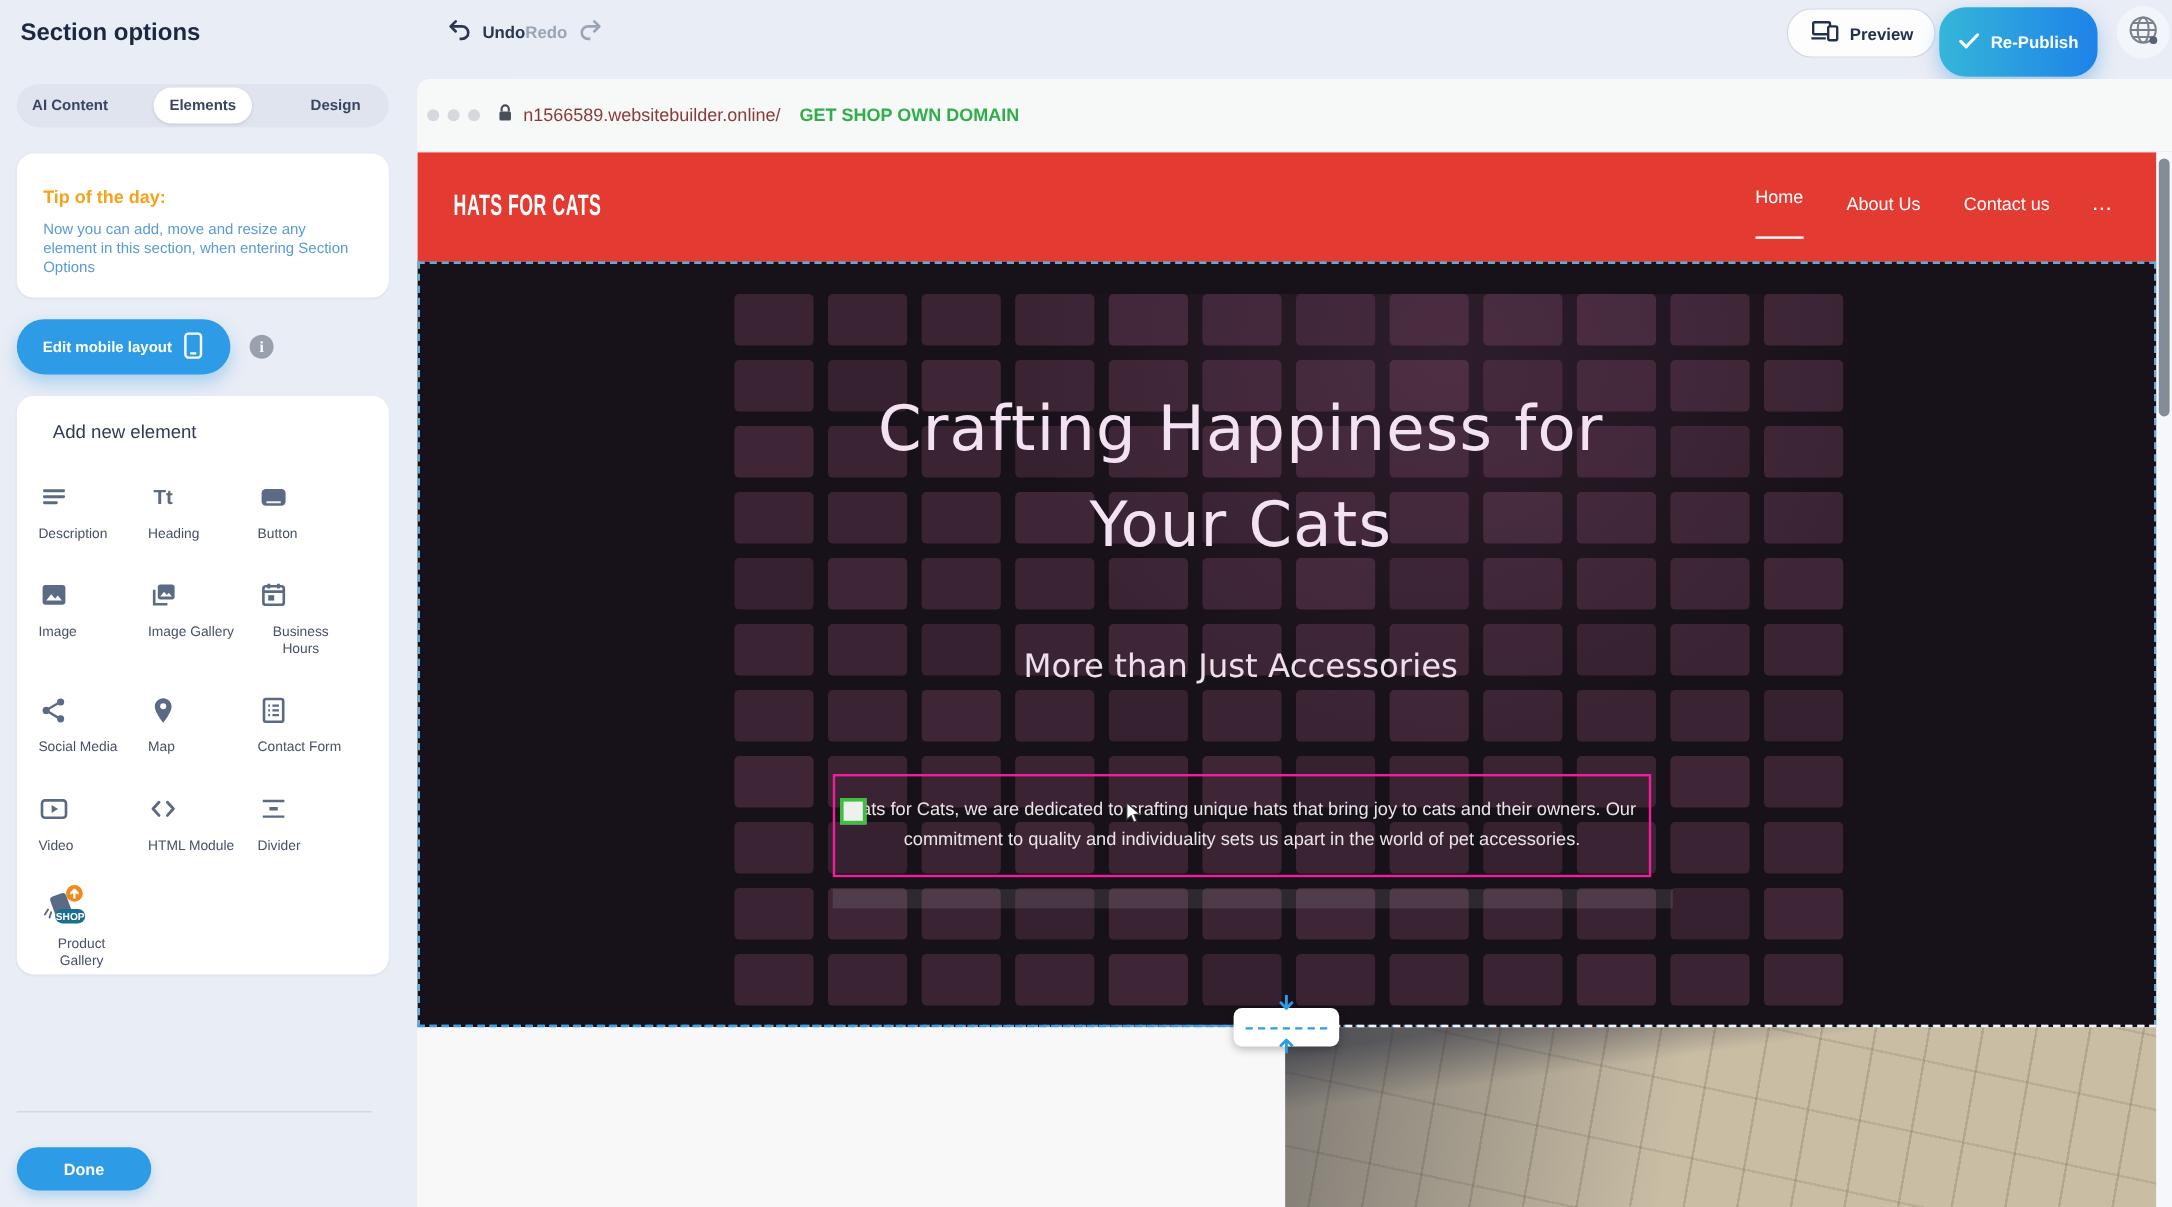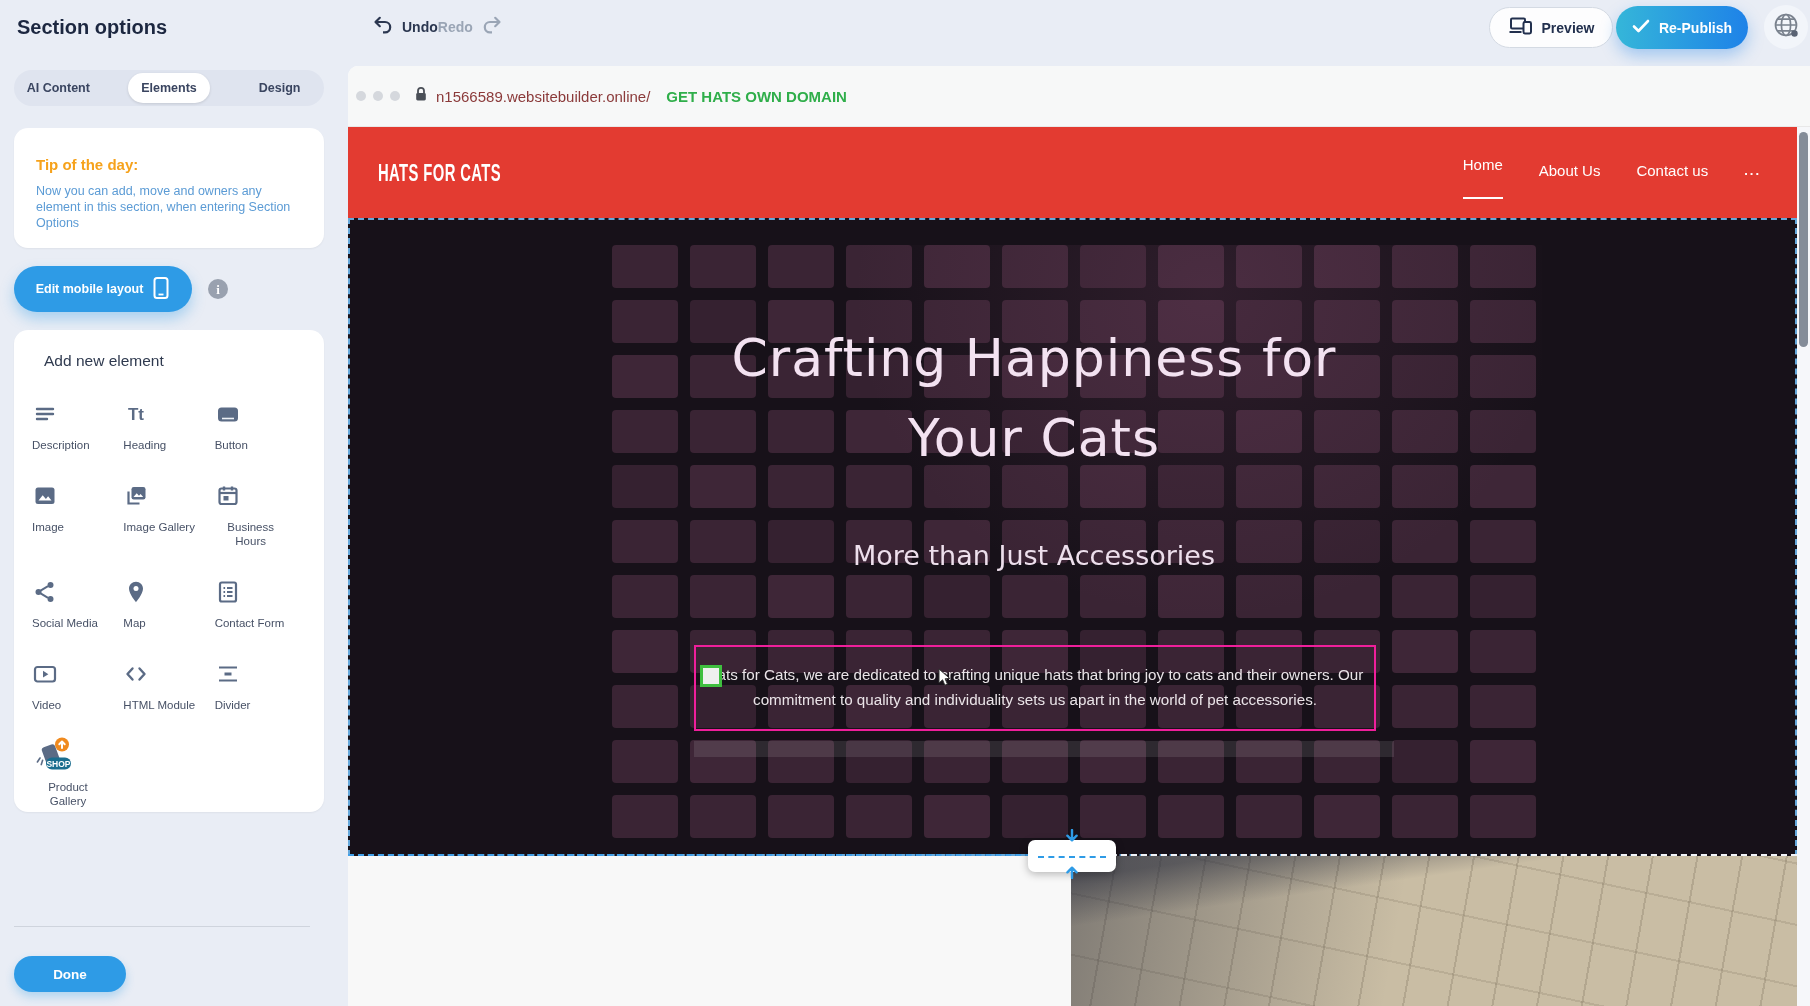--- a/index.html
+++ b/index.html
@@ -6,21 +6,21 @@
   html,body { width:1810px; height:1006px; overflow:hidden; }
   body { background:#E9EDF5; font-family:"Liberation Sans", sans-serif; position:relative; }
 
   
   .topbar { position:absolute; left:0; top:0; width:1810px; height:56px; }
   .history { position:absolute; left:372px; top:15px; display:flex; align-items:center; }
   .hist-btn { display:flex; align-items:center; gap:8px; font-size:14px; font-weight:bold; color:#2B3750; cursor:pointer; }
   .hist-btn.disabled { color:#9AA5B5; font-weight:bold; }
   .pill { display:flex; align-items:center; justify-content:center; gap:9px; border-radius:22px; cursor:pointer; }
   .preview-btn { position:absolute; left:1489px; top:7px; width:124px; height:41px; background:#FDFDFE; border:1px solid #D4DAE3; color:#22304E; font-size:14px; font-weight:bold; }
-  .republish-btn { position:absolute; left:1616px; top:6px; width:132px; height:43px; background:linear-gradient(90deg,#35B6D9,#1E82E8); color:#fff; font-size:14px; font-weight:bold; box-shadow:0 7px 16px rgba(31,130,232,.35); }
+  .republish-btn { position:absolute; left:1616px; top:6px; width:132px; height:58px; background:linear-gradient(90deg,#35B6D9,#1E82E8); color:#fff; font-size:14px; font-weight:bold; box-shadow:0 7px 16px rgba(31,130,232,.35); }
   .globe-btn { position:absolute; left:1764px; top:5px; width:44px; height:44px; border-radius:50%; background:#F2F5FA; display:flex; align-items:center; justify-content:center; cursor:pointer; }
 
   
   .sidebar { position:absolute; left:0; top:0; width:348px; height:1006px; }
   .sb-title { position:absolute; left:17px; top:16px; font-size:20px; font-weight:bold; color:#1C2740; }
   .tabs { position:absolute; left:14px; top:70px; width:310px; height:36px; background:#DFE4EF; border-radius:18px; display:flex; align-items:stretch; padding:3px;gap:28px; }
   .tab { flex:1; display:flex; align-items:center; justify-content:center; font-size:12.5px; font-weight:bold; color:#3A4560; border-radius:15px; cursor:pointer; }
   .tab.active { background:#fff; box-shadow:0 1px 3px rgba(0,0,0,.12); }
   .card { position:absolute; left:14px; width:310px; background:#fff; border-radius:14px; box-shadow:0 1px 2px rgba(0,0,0,.05); }
   .tip-card { top:128px; height:120px; padding:28px 22px; }
@@ -139,21 +139,21 @@
 <div class="sidebar">
   <div class="sb-title">Section options</div>
   <div class="tabs">
       <div class="tab">AI Content</div>
       <div class="tab active">Elements</div>
       <div class="tab">Design</div>
     </div>
 
   <div class="card tip-card">
     <div class="tip-title">Tip of the day:</div>
-    <div class="tip-body">Now you can add, move and owners any element in this section, when entering Section Options</div>
+    <div class="tip-body">Now you can add, move and resize any element in this section, when entering Section Options</div>
   </div>
 
   <div class="pill edit-mobile">
     <span>Edit mobile layout</span>
     <span><svg width="18" height="24" viewBox="0 0 18 24">
           <rect x="2.5" y="2" width="13" height="20" rx="2.5" fill="none" stroke="#fff" stroke-width="2"></rect>
           <path d="M6.5 18.5h5" stroke="#fff" stroke-width="1.8"></path>
         </svg></span>
   </div>
   <div class="info-btn"><svg width="24" height="24" viewBox="0 0 24 24">
@@ -308,21 +308,21 @@
     <div class="dots">
         <div class="dot"></div>
         <div class="dot"></div>
         <div class="dot"></div>
       </div>
     <span><svg width="14" height="16" viewBox="0 0 14 16">
           <path d="M4 7V4.8a3 3 0 0 1 6 0V7" fill="none" stroke="#4A4F57" stroke-width="1.8"></path>
           <rect x="2.2" y="7" width="9.6" height="7.5" rx="1.4" fill="#4A4F57"></rect>
         </svg></span>
     <span class="url">n1566589.websitebuilder.online/</span>
-    <span class="domain-cta">GET HATS OWN DOMAIN</span>
+    <span class="domain-cta">GET SHOP OWN DOMAIN</span>
   </div>
 
   <div class="browser-body">
     <div class="site">
 
       <div class="site-header">
         <div class="brand">HATS FOR CATS</div>
         <div class="nav">
             <div class="nav-item active">Home</div>
             <div class="nav-item">About Us</div>

